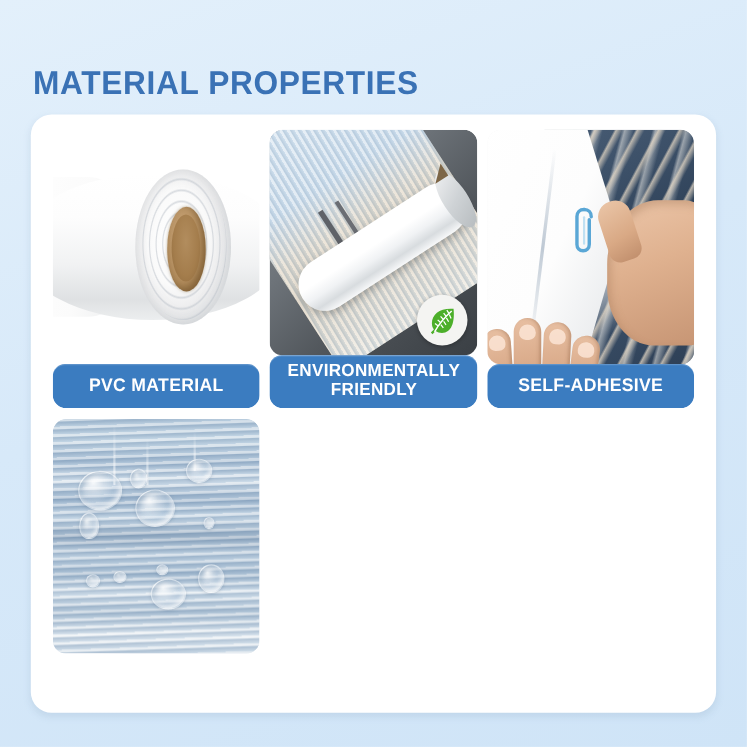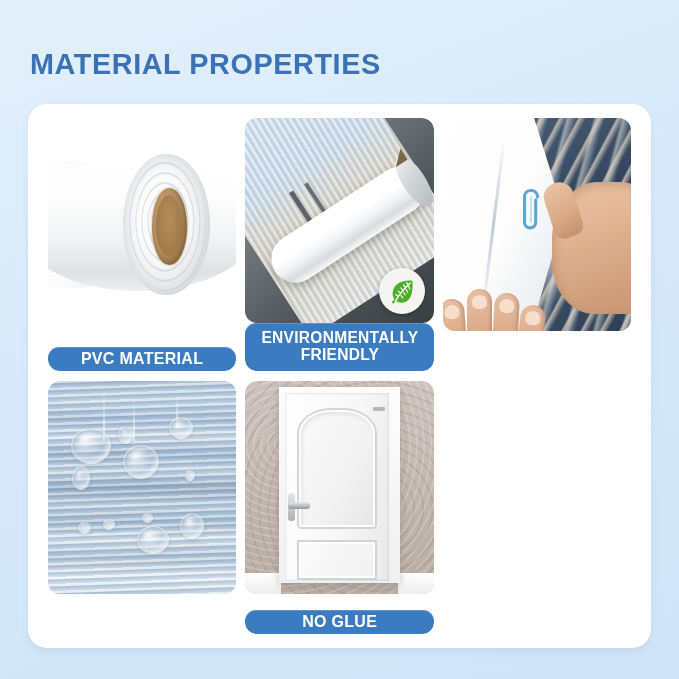--- a/index.html
+++ b/index.html
@@ -11,21 +11,21 @@
     height: 679px;
     overflow: hidden;
     font-family: "Liberation Sans", sans-serif;
     background: linear-gradient(160deg, #e3f0fb 0%, #d7e9f9 45%, #cfe4f7 100%);
     position: relative;
   }
 
   
   .header {
     position: absolute;
-    left: 0; top: 0;
+    left: 0; top: 12px;
     width: 679px;
     height: 104px;
   }
   .page-title {
     position: absolute;
     left: 30px;
     top: 47px;
     font-size: 30px;
     font-weight: bold;
     letter-spacing: 0.6px;
@@ -89,21 +89,21 @@
     left: 0; top: 0; right: 0;
     bottom: 40px;
     border-radius: 12px;
     overflow: hidden;
   }
   .cell.two-line .cell-photo { bottom: 48px; }
 
   .cell-label {
     position: absolute;
     left: 0; right: 0; bottom: 0;
-    height: 24px;
+    height: 40px;
     background: #3b7cc0;
     border-radius: 11px;
     display: flex;
     align-items: center;
     justify-content: center;
     text-align: center;
     color: #ffffff;
     font-size: 16.5px;
     font-weight: bold;
     letter-spacing: 0.3px;
@@ -559,20 +559,23 @@
                 <div class="nail"></div>
               </div>
             <div class="finger" style="left:79px;height:64px;transform:rotate(7deg)">
                 <div class="nail"></div>
               </div>
           </div>
           <div class="hand-right"></div>
           <div class="thumb-right"></div>
         </div>
       </div>
+      <div class="cell-label">
+        <span>SELF-ADHESIVE</span>
+      </div>
     </div>
 
     <div class="cell">
       <div class="cell-photo">
         <div class="wp-scene">
           <div class="trail" style="left:29%;top:2%;height:26%"></div>
           <div class="trail" style="left:45%;top:8%;height:20%"></div>
           <div class="trail" style="left:68%;top:5%;height:17%"></div>
           <div class="drop" style="left:12%;top:22%;width:38px;height:34px;"></div>
           <div class="drop" style="left:40%;top:30%;width:34px;height:32px;"></div>
@@ -583,36 +586,15 @@
           <div class="drop" style="left:70%;top:62%;width:22px;height:24px;"></div>
           <div class="drop" style="left:16%;top:66%;width:11px;height:10px;"></div>
           <div class="drop" style="left:29%;top:65%;width:10px;height:9px;"></div>
           <div class="drop" style="left:50%;top:62%;width:9px;height:8px;"></div>
           <div class="drop" style="left:73%;top:42%;width:8px;height:9px;"></div>
         </div>
       </div>
     </div>
 
 
-    <div class="cell">
-      <div class="cell-photo">
-        <div class="door-scene">
-          <div class="wall-tex"></div>
-          <div class="baseboard-l"></div>
-          <div class="baseboard-r"></div>
-          <div class="door-frame">
-            <div class="door-panelbody">
-              <div class="door-inset-top"></div>
-              <div class="door-inset-bottom"></div>
-              <div class="door-handle-plate"></div>
-              <div class="door-handle"></div>
-            </div>
-            <div class="door-latch"></div>
-          </div>
-        </div>
-      </div>
-      <div class="cell-label">
-        <span>NO GLUE</span>
-      </div>
-    </div>
 
   </div>
 </div>
 
 </body></html>

